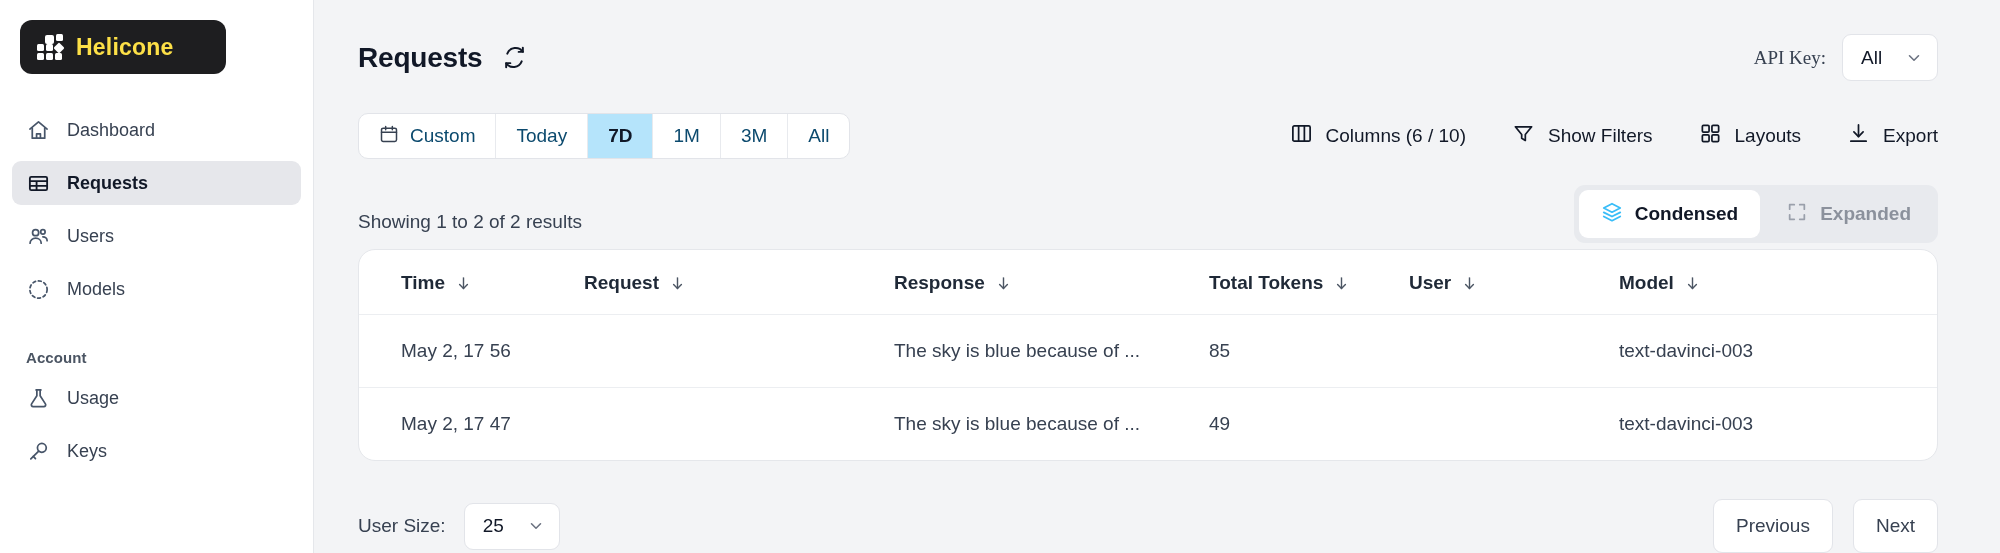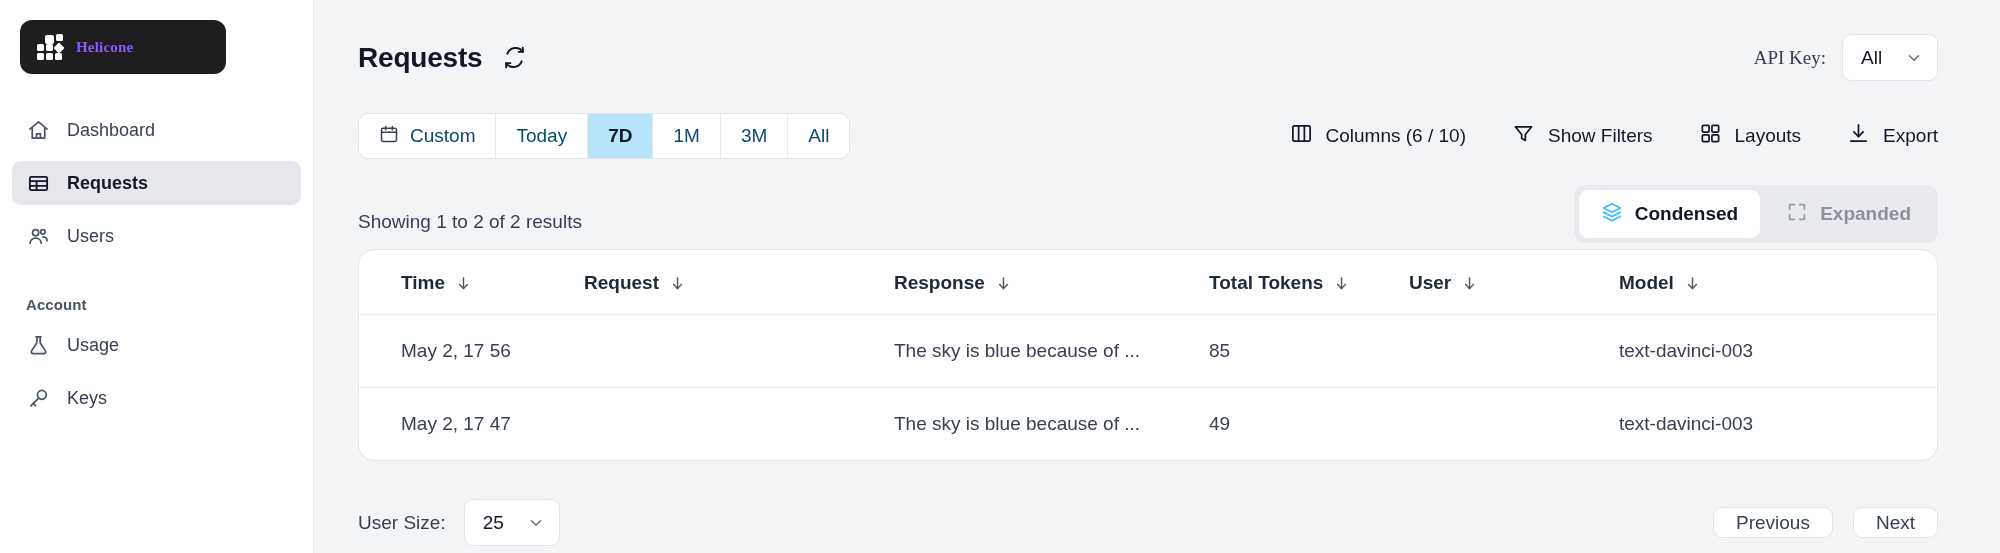--- a/index.html
+++ b/index.html
@@ -37,23 +37,23 @@
     position: relative;
     flex: 0 0 27px;
   }
   .logo-mark i {
     position: absolute;
     background: #fff;
     border-radius: 1.5px;
     display: block;
   }
   .logo-text {
-    color: #8b5cf6;
-    font-family: Liberation Serif, serif;
-    font-size: 15px;
+    color: #fde047;
+    font-family: Liberation Sans, sans-serif;
+    font-size: 23px;
     font-weight: 700;
     letter-spacing: 0.2px;
     white-space: nowrap;
   }
 
   .nav { margin-top: 34px; }
   .nav-item {
     display: flex;
     align-items: center;
     gap: 17px;
@@ -239,21 +239,21 @@
     justify-content: space-between;
     margin-top: 38px;
   }
   .pagesize-wrap { display: flex; align-items: center; gap: 18px; }
   .pagesize-label { font-size: 19px; color: #374151; }
   .pager { display: flex; gap: 20px; }
   .pg-btn {
     background: #fff;
     border: 1px solid #e2e4e9;
     border-radius: 9px;
-    height: 31px;
+    height: 54px;
     padding: 0 22px;
     display: flex;
     align-items: center;
     font-size: 19px;
     color: #374151;
     cursor: pointer;
   }
 </style>
 </head>
 <body>
@@ -304,20 +304,28 @@
           <svg viewBox="0 0 24 24" fill="none" stroke="#475569" stroke-width="1.8" stroke-linecap="round" stroke-linejoin="round">
             <circle cx="9" cy="8" r="3.2"></circle>
             <path d="M3.2 19c0-3.1 2.6-5.3 5.8-5.3s5.8 2.2 5.8 5.3"></path>
             <circle cx="16.6" cy="7.2" r="2.3"></circle>
             <path d="M16.6 12.3c2.5 0 4.4 1.8 4.4 4.1"></path>
           </svg>
         </span>
         <span class="label">Users</span>
       </div>
 
+      <div class="nav-item">
+        <span class="nav-icon">
+          <svg viewBox="0 0 24 24" fill="none" stroke="#475569" stroke-width="1.8" stroke-linecap="round" stroke-linejoin="round" stroke-dasharray="3 3">
+            <circle cx="12" cy="12" r="9"></circle>
+          </svg>
+        </span>
+        <span class="label">Models</span>
+      </div>
 
       <div class="section-label">Account</div>
 
       <div class="nav-item">
         <span class="nav-icon">
           <svg viewBox="0 0 24 24" fill="none" stroke="#475569" stroke-width="1.8" stroke-linecap="round" stroke-linejoin="round">
             <path d="M9.5 3h5"></path>
               <path d="M10.3 3v6.2L4.8 17.6c-.8 1.3.1 2.9 1.6 2.9h11.2c1.5 0 2.4-1.6 1.6-2.9l-5.5-8.4V3"></path>
           </svg>
         </span>

